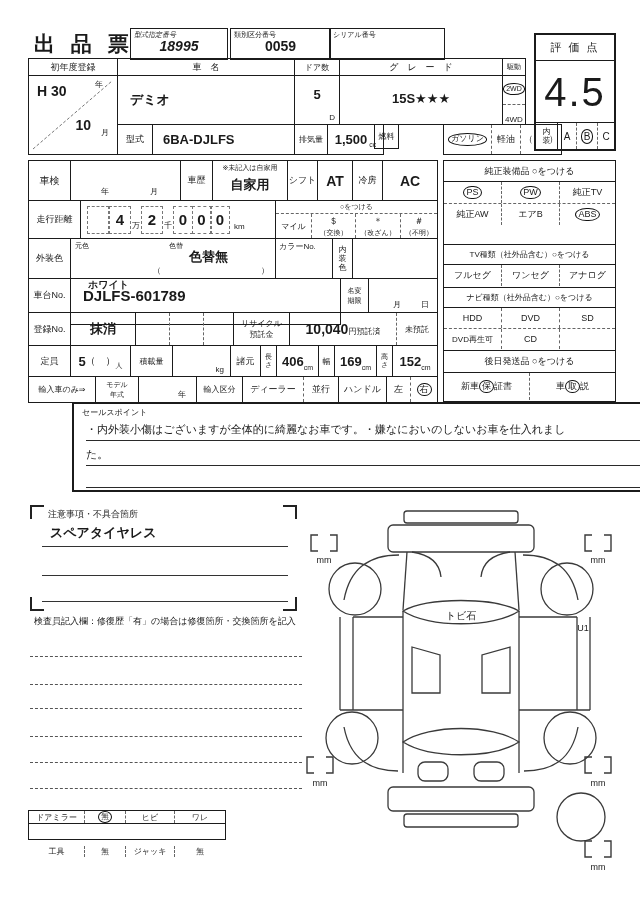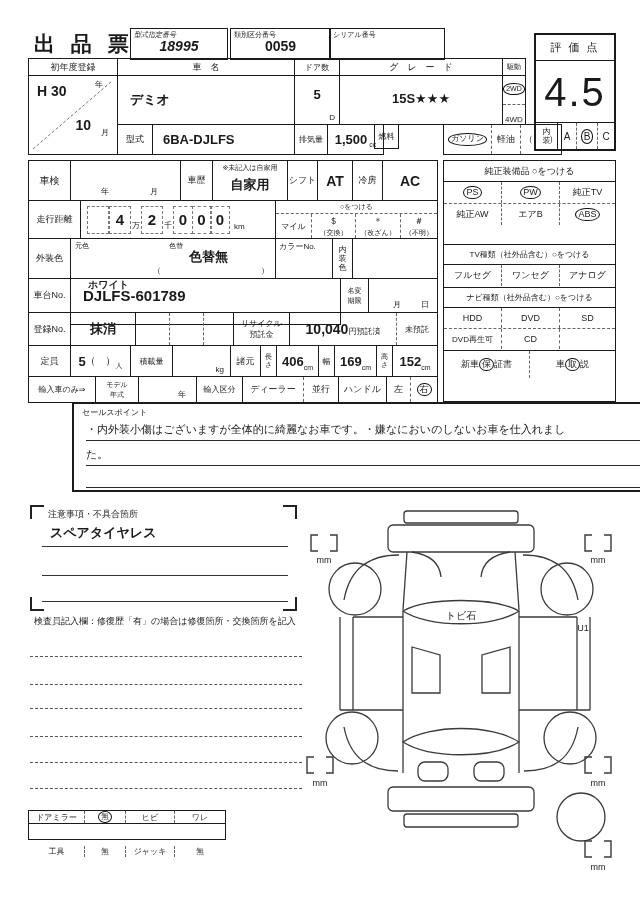--- a/index.html
+++ b/index.html
@@ -302,20 +302,21 @@
       <div class="cen t9" style="flex:1;">SD</div>
     </div>
     <div class="row dashT" style="height:20px;">
       <div class="cen t8 dashR" style="width:57px;">DVD再生可</div>
       <div class="cen t9 dashR" style="width:57px;">CD</div>
       <div class="cen t9" style="flex:1;"></div>
     </div>
   </div>
 
   <div class="abs bd" style="left:443px;top:350px;width:173px;height:52px;">
+    <div class="cen t9" style="height:21px;border-bottom:1.4px solid #1b1b1b;">後日発送品 ○をつける</div>
     <div class="row" style="height:27px;">
       <div class="cen t9 dashR" style="flex:1;">
         <span>新車</span>
           <span class="circTight t9">保</span>
           <span>証書</span>
       </div>
       <div class="cen t9" style="flex:1;">
         <span>車</span>
           <span class="circTight t9">取</span>
           <span>説</span>

